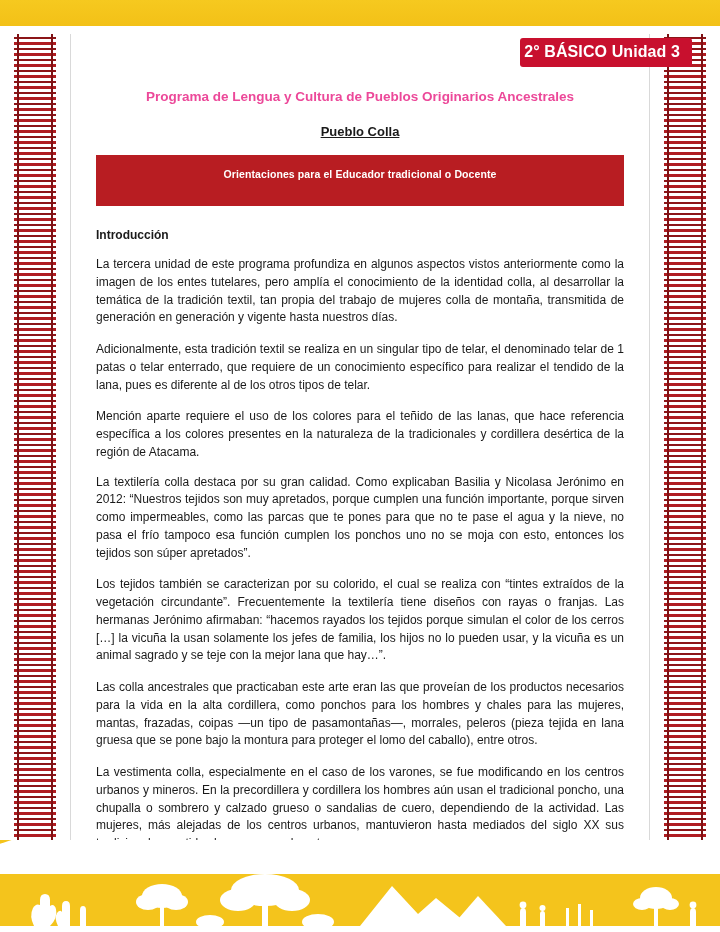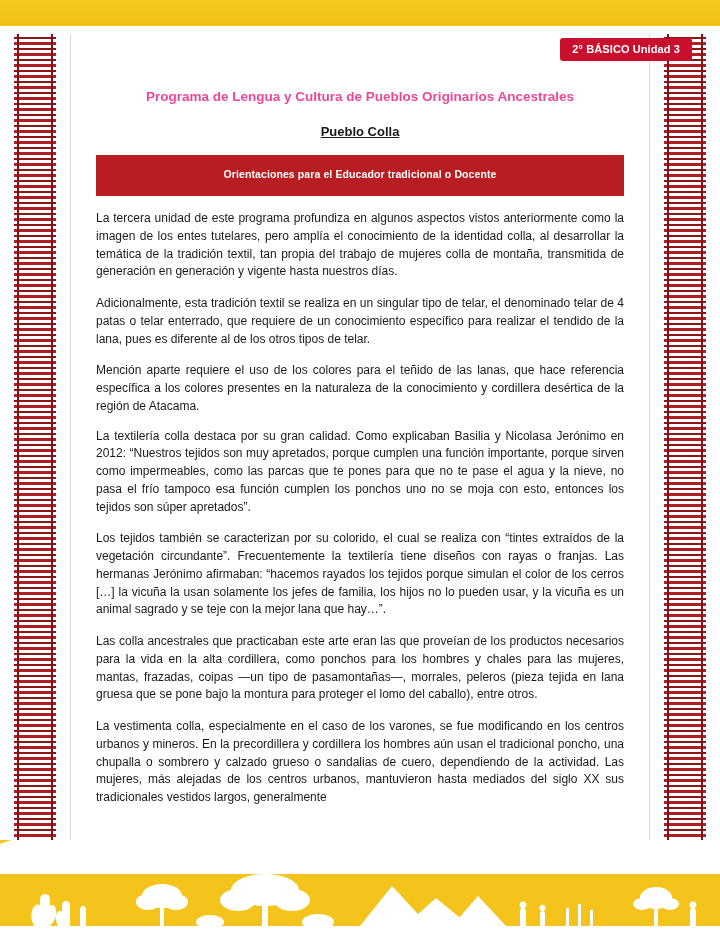--- a/index.html
+++ b/index.html
@@ -46,23 +46,23 @@
     border-radius: 0 0 50% 50% / 0 0 100% 100%;
   }
 
   
   .unit-badge {
     position: absolute;
     top: 38px;
     right: 28px;
     background: #c8102e;
     color: #ffffff;
-    font-size: 11px;
-    font-weight: bold;
-    padding: 5px 12px 6px 12px;
+    font-size: 16px;
+    font-weight: bold;
+    padding: 5px 12px 6px 4px;
     border-radius: 3px;
     letter-spacing: 0.1px;
     white-space: nowrap;
     z-index: 8;
   }
 
   
   .bottom-band {
     position: absolute;
     left: 0; right: 0; bottom: 0;
@@ -158,21 +158,21 @@
     text-decoration: underline;
   }
 
   .red-bar {
     margin-top: 16px;
     background: #b81d22;
     color: #ffffff;
     text-align: center;
     font-size: 10.5px;
     font-weight: bold;
-    padding: 13px 10px 16px 10px;
+    padding: 13px 10px 26px 10px;
     letter-spacing: 0.1px;
   }
 
   .section-heading {
     font-size: 12px;
     font-weight: bold;
     color: #1a1a1a;
     margin: 22px 0 0 0;
   }
 
@@ -212,24 +212,25 @@
 
   <div class="guide left"></div>
   <div class="guide right"></div>
 
   <div class="content">
     <div class="doc-title">Programa de Lengua y Cultura de Pueblos Originarios Ancestrales</div>
     <div class="doc-subtitle">Pueblo Colla</div>
 
     <div class="red-bar">Orientaciones para el Educador tradicional o Docente</div>
 
+    <div class="section-heading">Introducción</div>
 
     <p class="body">La tercera unidad de este programa profundiza en algunos aspectos vistos anteriormente como la imagen de los entes tutelares, pero amplía el conocimiento de la identidad colla, al desarrollar la temática de la tradición textil, tan propia del trabajo de mujeres colla de montaña, transmitida de generación en generación y vigente hasta nuestros días.</p>
-    <p class="body">Adicionalmente, esta tradición textil se realiza en un singular tipo de telar, el denominado telar de 4 patas o telar enterrado, que requiere de un conocimiento específico para realizar el tendido de la lana, pues es diferente al de los otros tipos de telar.</p>
-    <p class="body">Mención aparte requiere el uso de los colores para el teñido de las lanas, que hace referencia específica a los colores presentes en la naturaleza de la conocimiento y cordillera desértica de la región de Atacama.</p>
+    <p class="body">Adicionalmente, esta tradición textil se realiza en un singular tipo de telar, el denominado telar de 1 patas o telar enterrado, que requiere de un conocimiento específico para realizar el tendido de la lana, pues es diferente al de los otros tipos de telar.</p>
+    <p class="body">Mención aparte requiere el uso de los colores para el teñido de las lanas, que hace referencia específica a los colores presentes en la naturaleza de la tradicionales y cordillera desértica de la región de Atacama.</p>
     <p class="body tight">La textilería colla destaca por su gran calidad. Como explicaban Basilia y Nicolasa Jerónimo en 2012: “Nuestros tejidos son muy apretados, porque cumplen una función importante, porque sirven como impermeables, como las parcas que te pones para que no te pase el agua y la nieve, no pasa el frío tampoco esa función cumplen los ponchos uno no se moja con esto, entonces los tejidos son súper apretados”.</p>
     <p class="body">Los tejidos también se caracterizan por su colorido, el cual se realiza con “tintes extraídos de la vegetación circundante”. Frecuentemente la textilería tiene diseños con rayas o franjas. Las hermanas Jerónimo afirmaban: “hacemos rayados los tejidos porque simulan el color de los cerros […] la vicuña la usan solamente los jefes de familia, los hijos no lo pueden usar, y la vicuña es un animal sagrado y se teje con la mejor lana que hay…”.</p>
     <p class="body">Las colla ancestrales que practicaban este arte eran las que proveían de los productos necesarios para la vida en la alta cordillera, como ponchos para los hombres y chales para las mujeres, mantas, frazadas, coipas —un tipo de pasamontañas—, morrales, peleros (pieza tejida en lana gruesa que se pone bajo la montura para proteger el lomo del caballo), entre otros.</p>
     <p class="body">La vestimenta colla, especialmente en el caso de los varones, se fue modificando en los centros urbanos y mineros. En la precordillera y cordillera los hombres aún usan el tradicional poncho, una chupalla o sombrero y calzado grueso o sandalias de cuero, dependiendo de la actividad. Las mujeres, más alejadas de los centros urbanos, mantuvieron hasta mediados del siglo XX sus tradicionales vestidos largos, generalmente</p>
   </div>
 
   <div class="bottom-band">
     <div class="bottom-curve"></div>
     <svg class="silhouettes" viewBox="0 0 720 72" preserveAspectRatio="none">
       <g fill="#ffffff">

